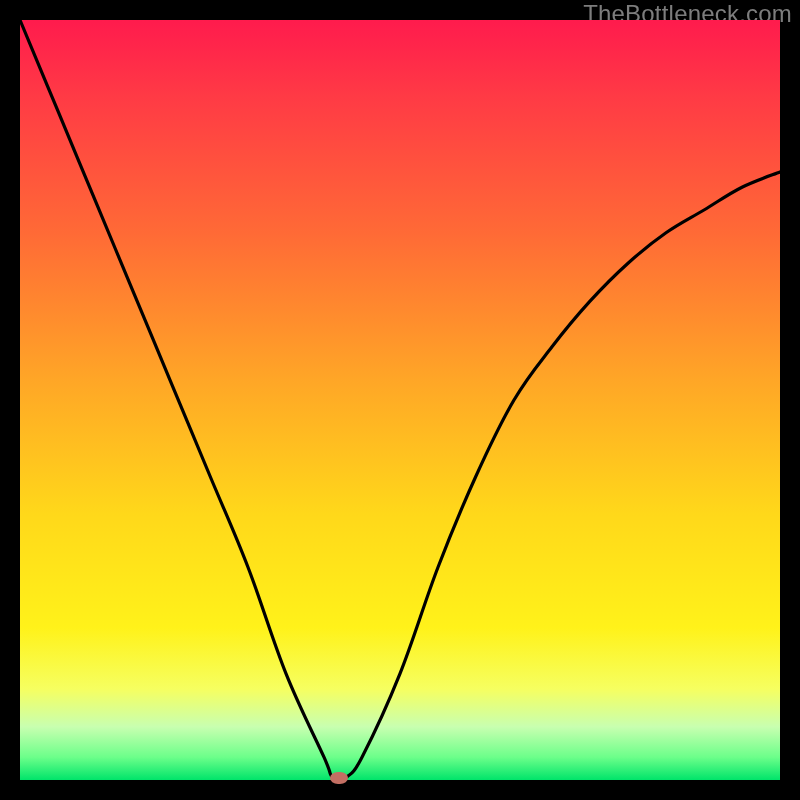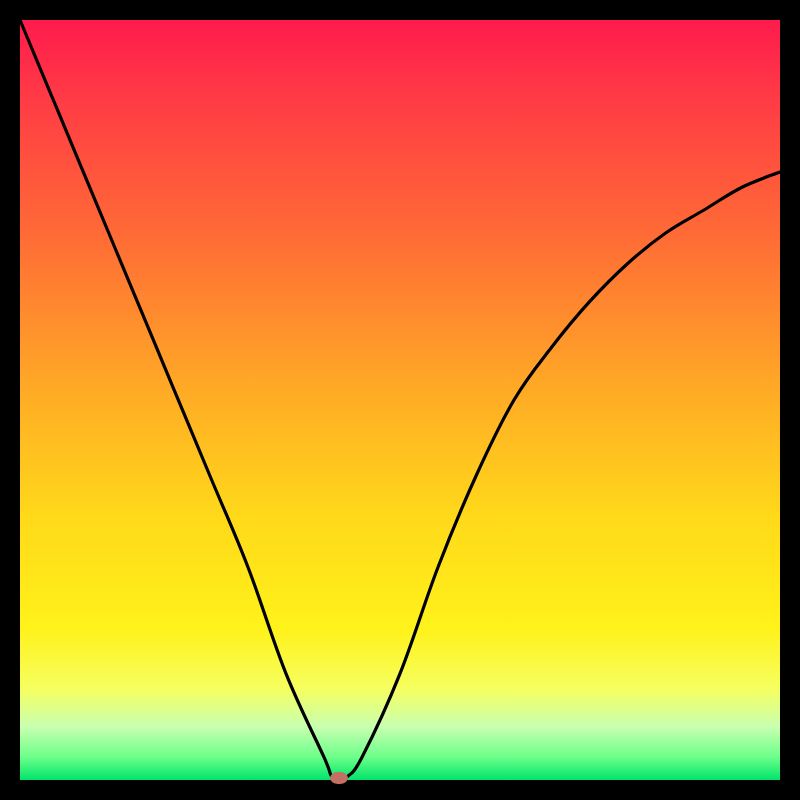--- a/index.html
+++ b/index.html
@@ -63,20 +63,21 @@
     border-radius: 8px / 6px;
     background: #c36f63;
     transform: translate(-50%, -50%);
   }
 </style>
 </head>
 <body>
 
 <div class="stage">
 
+  <div class="watermark">TheBottleneck.com</div>
 
   <div class="plot">
 
     <svg class="curve" viewBox="0 0 760 760" preserveAspectRatio="none">
       <path id="curve-path" fill="none" stroke="#000" stroke-width="3.2" stroke-linecap="round" stroke-linejoin="round" d="M 0.00 0.00 C 6.84 16.42, 24.32 58.37, 38.00 91.20 C 51.68 124.03, 62.32 149.57, 76.00 182.40 C 89.68 215.23, 100.32 240.77, 114.00 273.60 C 127.68 306.43, 138.32 331.97, 152.00 364.80 C 165.68 397.63, 176.32 423.17, 190.00 456.00 C 203.68 488.83, 214.32 511.63, 228.00 547.20 C 241.68 582.77, 252.32 619.40, 266.00 653.60 C 279.68 687.80, 295.79 718.73, 304.00 737.20 C 312.21 755.67, 308.86 752.37, 311.60 756.20 C 314.34 760.03, 316.46 758.34, 319.20 758.48 C 321.94 758.62, 322.70 760.79, 326.80 756.96 C 330.90 753.13, 332.42 755.80, 342.00 737.20 C 351.58 718.60, 366.32 687.80, 380.00 653.60 C 393.68 619.40, 404.32 582.77, 418.00 547.20 C 431.68 511.63, 442.32 486.10, 456.00 456.00 C 469.68 425.90, 480.32 403.26, 494.00 380.00 C 507.68 356.74, 518.32 344.58, 532.00 326.80 C 545.68 309.02, 556.32 296.25, 570.00 281.20 C 583.68 266.15, 594.32 255.51, 608.00 243.20 C 621.68 230.89, 632.32 222.38, 646.00 212.80 C 659.68 203.22, 670.32 198.21, 684.00 190.00 C 697.68 181.79, 708.32 174.04, 722.00 167.20 C 735.68 160.36, 753.16 154.74, 760.00 152.00"></path>
     </svg>
 
     <div id="marker" class="marker" style="left: 319.2px; top: 758.48px;"></div>
   </div>
 

